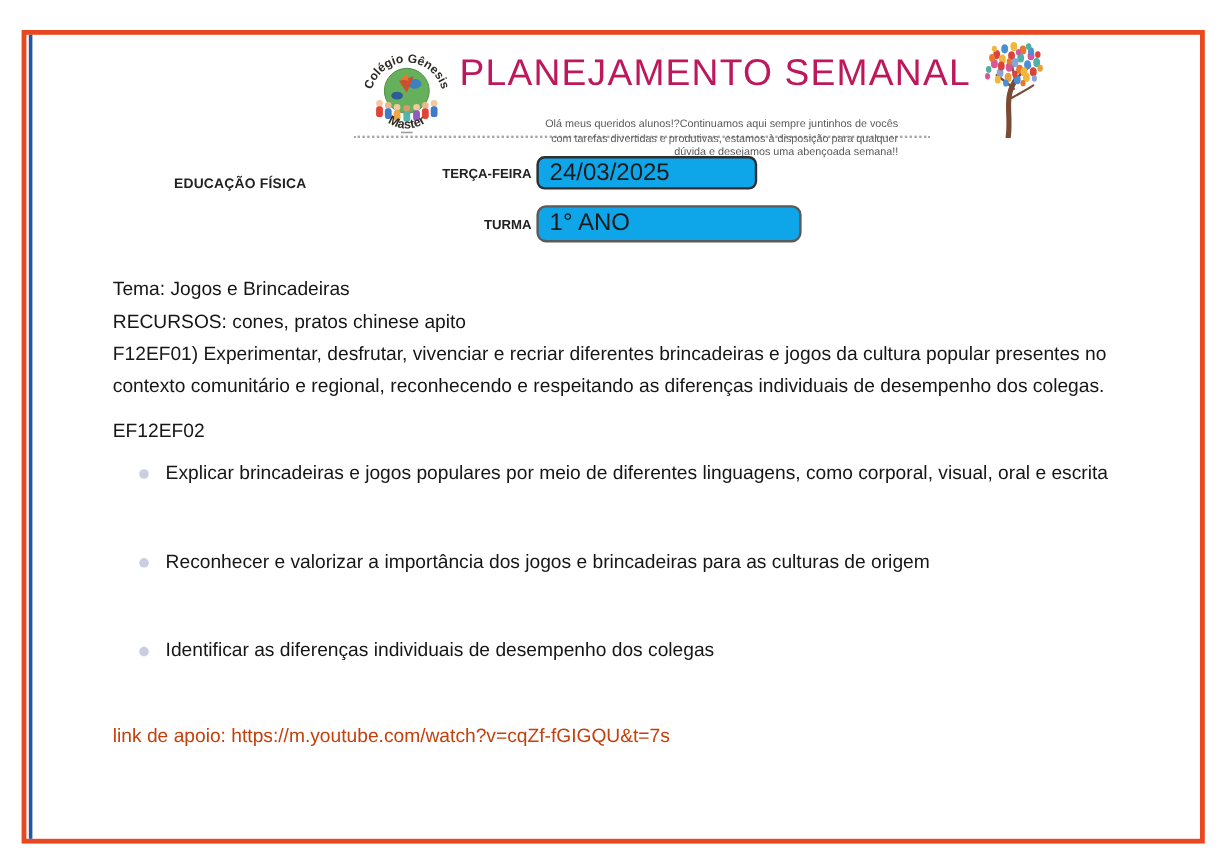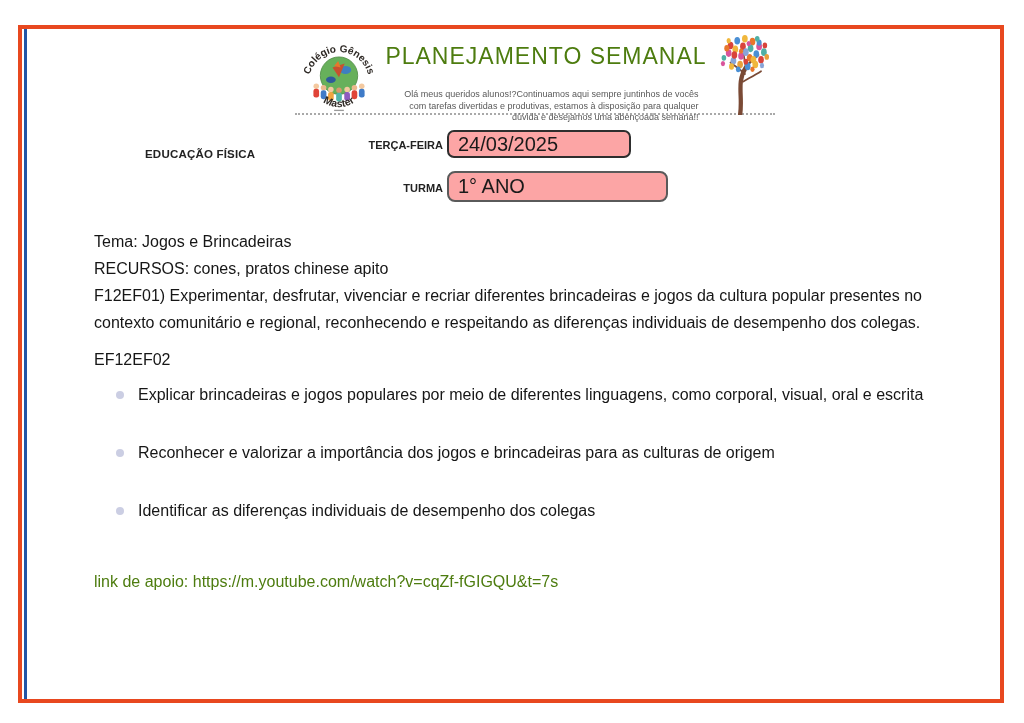--- a/index.html
+++ b/index.html
@@ -8,44 +8,44 @@
 
   
   .frame { position:absolute; left:18px; top:25px; width:986px; height:678px; border:4px solid #E8481F; }
   .blue-line { position:absolute; left:24px; top:29px; width:3px; height:670px; background:#2355A6; }
 
   
   .header { position:absolute; left:295px; top:35px; width:480px; height:80px;
             display:flex; align-items:flex-start; border-bottom:2px dotted #a9a9a9; padding-bottom:3px; }
   .logo-wrap { width:88px; height:78px; flex:0 0 auto; }
   .header-text { flex:1 1 auto; text-align:center; padding-top:8px; }
-  .title { font-size:23px; letter-spacing:1px; color:#4d7c0f; font-weight:400; white-space:nowrap; }
+  .title { font-size:31px; letter-spacing:1px; color:#be185d; font-weight:400; white-space:nowrap; }
   .subtitle { margin:19px auto 0; width:305px; font-size:9px; line-height:11.5px; color:#595959; text-align:right; }
   .tree-wrap { width:66px; height:80px; flex:0 0 auto; }
 
   
   .subject { position:absolute; left:145px; top:148px; font-size:11.5px; font-weight:bold; color:#222; letter-spacing:.2px; }
   .field-label { position:absolute; width:120px; text-align:right; font-size:11px; font-weight:bold; color:#222; }
   .day-label { left:323px; top:139px; }
   .class-label { left:323px; top:182px; }
   .field-box { position:absolute; display:flex; align-items:center; padding-left:9px;
-               font-size:20px; color:#1a1a1a; background:#fca5a5; }
+               font-size:20px; color:#1a1a1a; background:#0ea5e9; }
   .date-box { left:447px; top:130px; width:184px; height:28px; border:2px solid #2e2e2e; border-radius:7px; }
   .class-box { left:447px; top:171px; width:221px; height:31px; border:2px solid #5a5a5a; border-radius:8px; }
 
   
   .body-text { position:absolute; left:94px; top:228px; width:845px; font-size:16px; line-height:27px; color:#161616; }
   .body-text p { margin:0; }
   .skill-code { margin-top:10px !important; }
   .bullets { list-style:none; margin-top:8px; }
   .bullets li { position:relative; padding-left:44px; }
-  .bullets li + li { margin-top:31px; }
+  .bullets li + li { margin-top:47px; }
   .bullets li::before { content:''; position:absolute; left:22px; top:10px; width:8px; height:8px;
                         border-radius:50%; background:#CBCEE3; }
-  .support-link { margin-top:44px !important; color:#4d7c0f; }
+  .support-link { margin-top:44px !important; color:#c2410c; }
 </style>
 </head>
 <body>
 
 <div class="page">
   <div class="frame"></div>
   <div class="blue-line"></div>
 
   <div class="header">
     <div class="logo-wrap">

